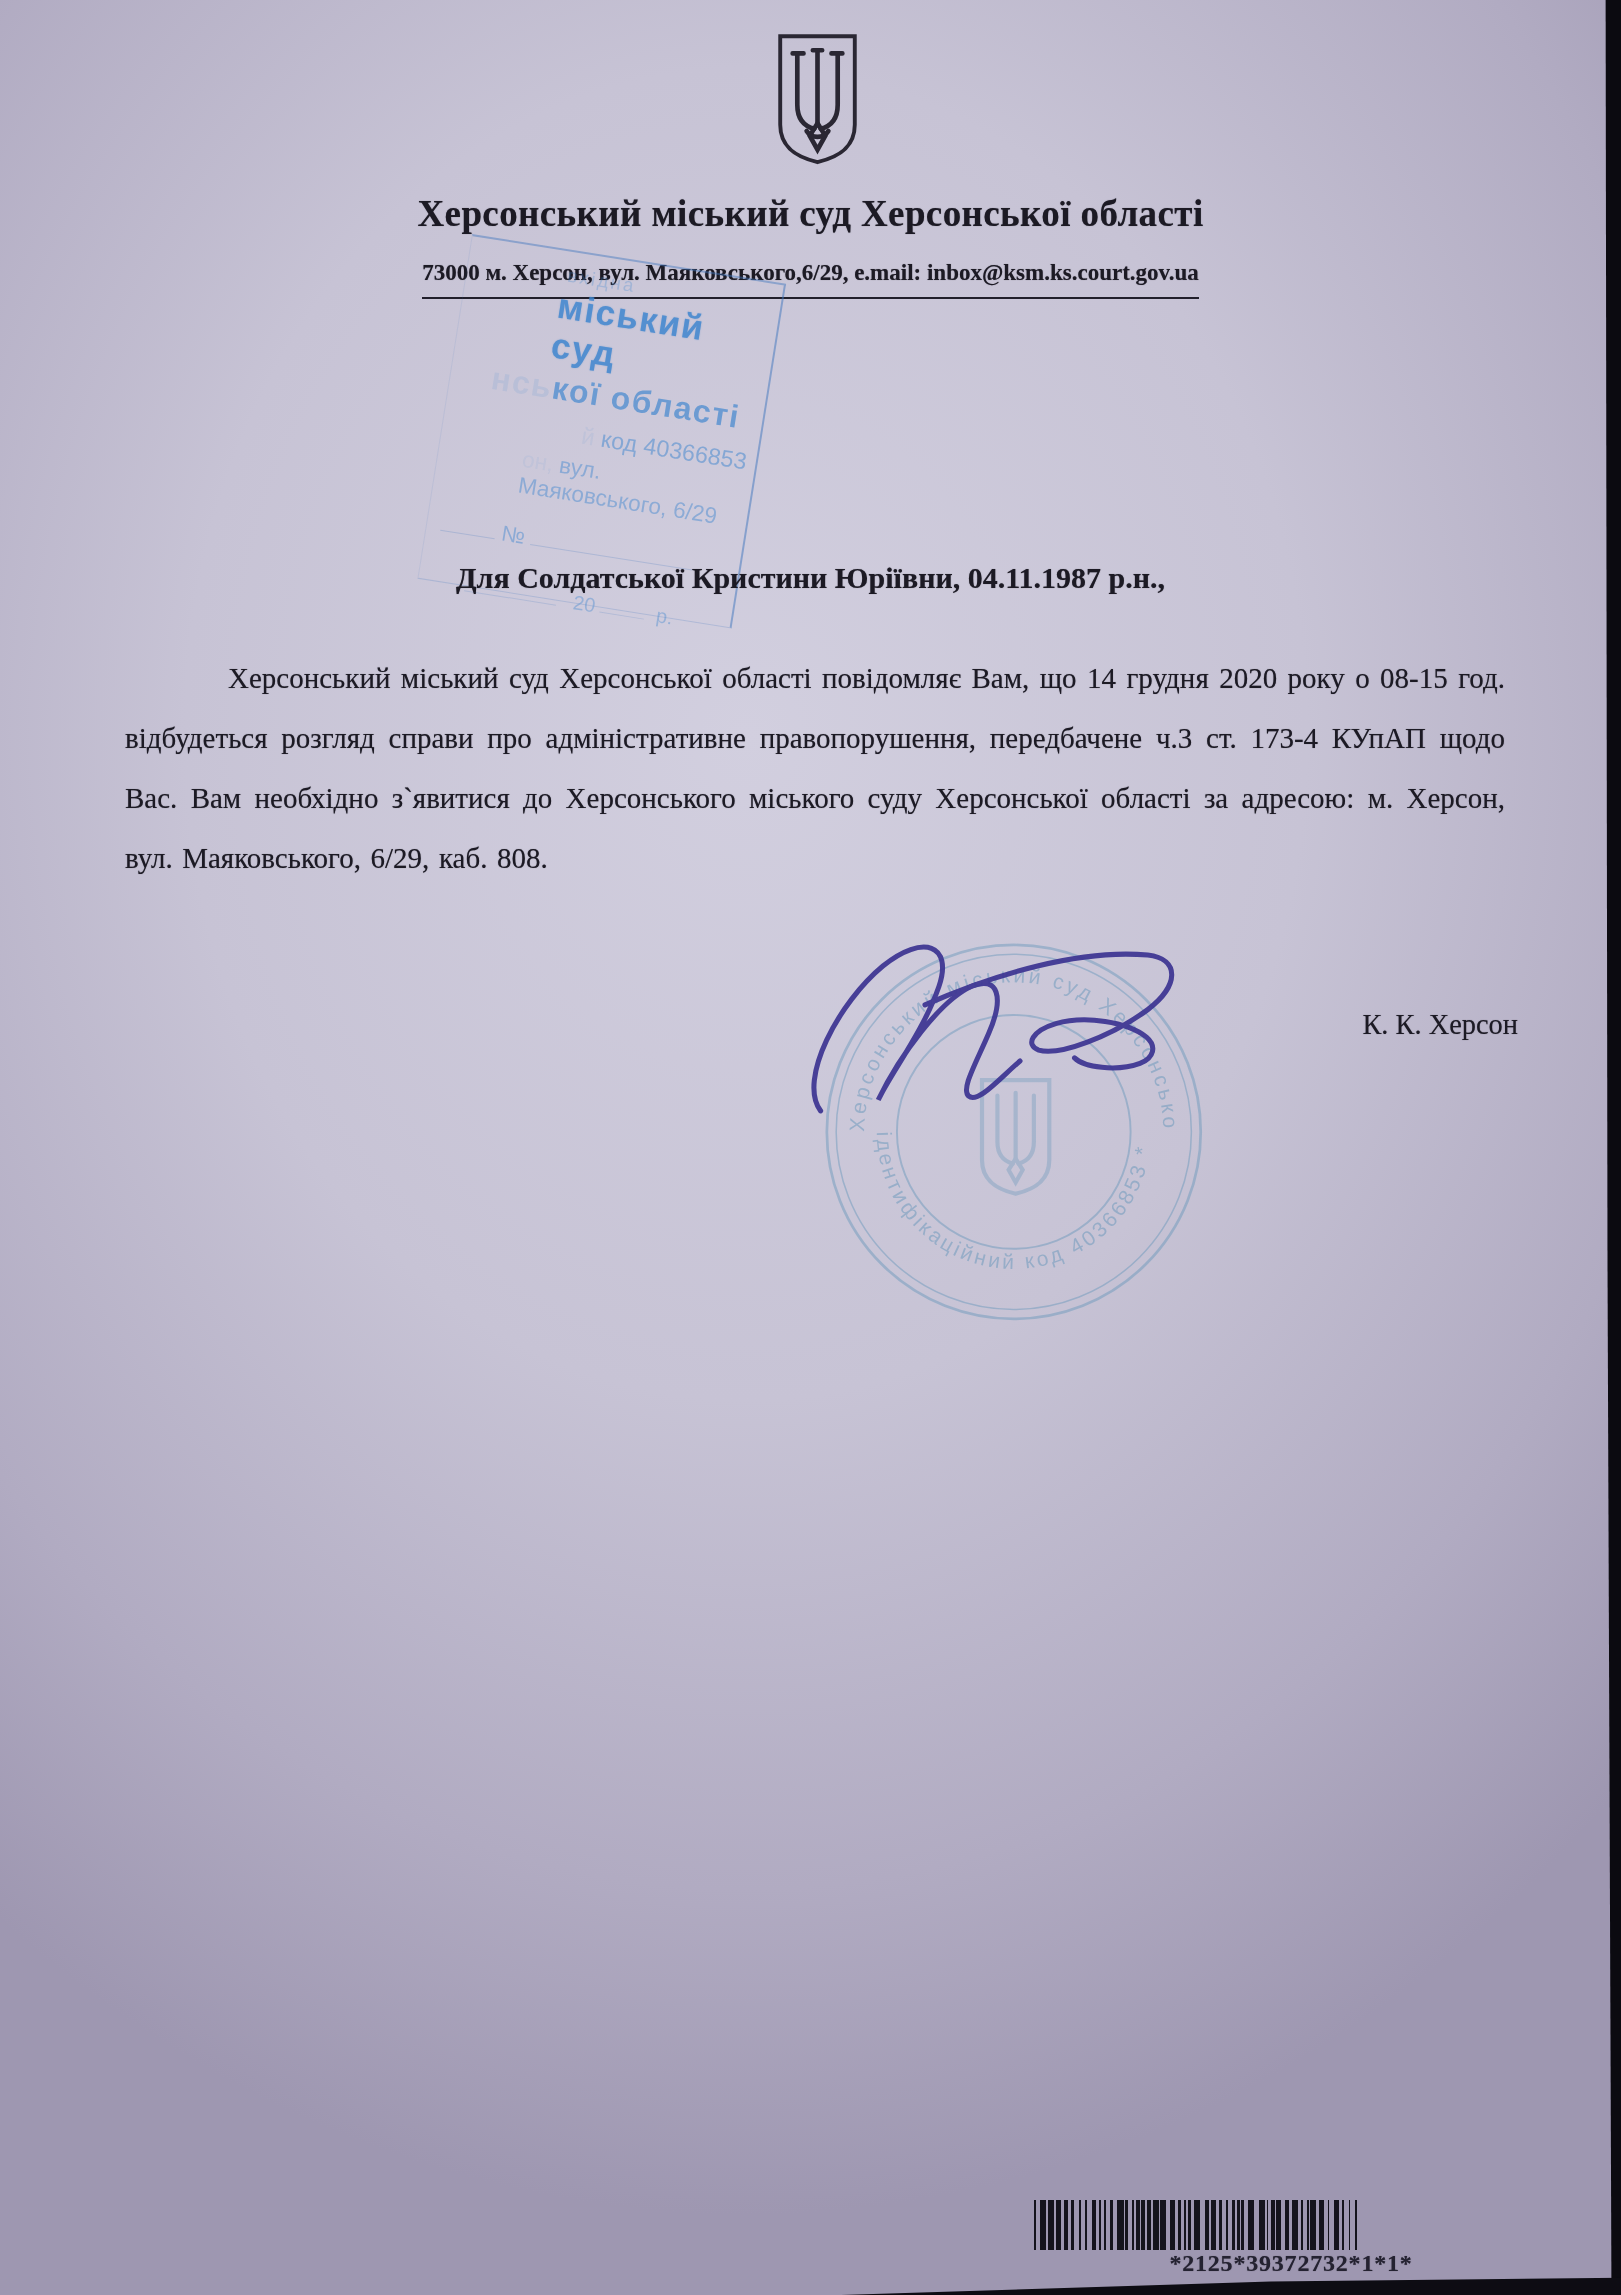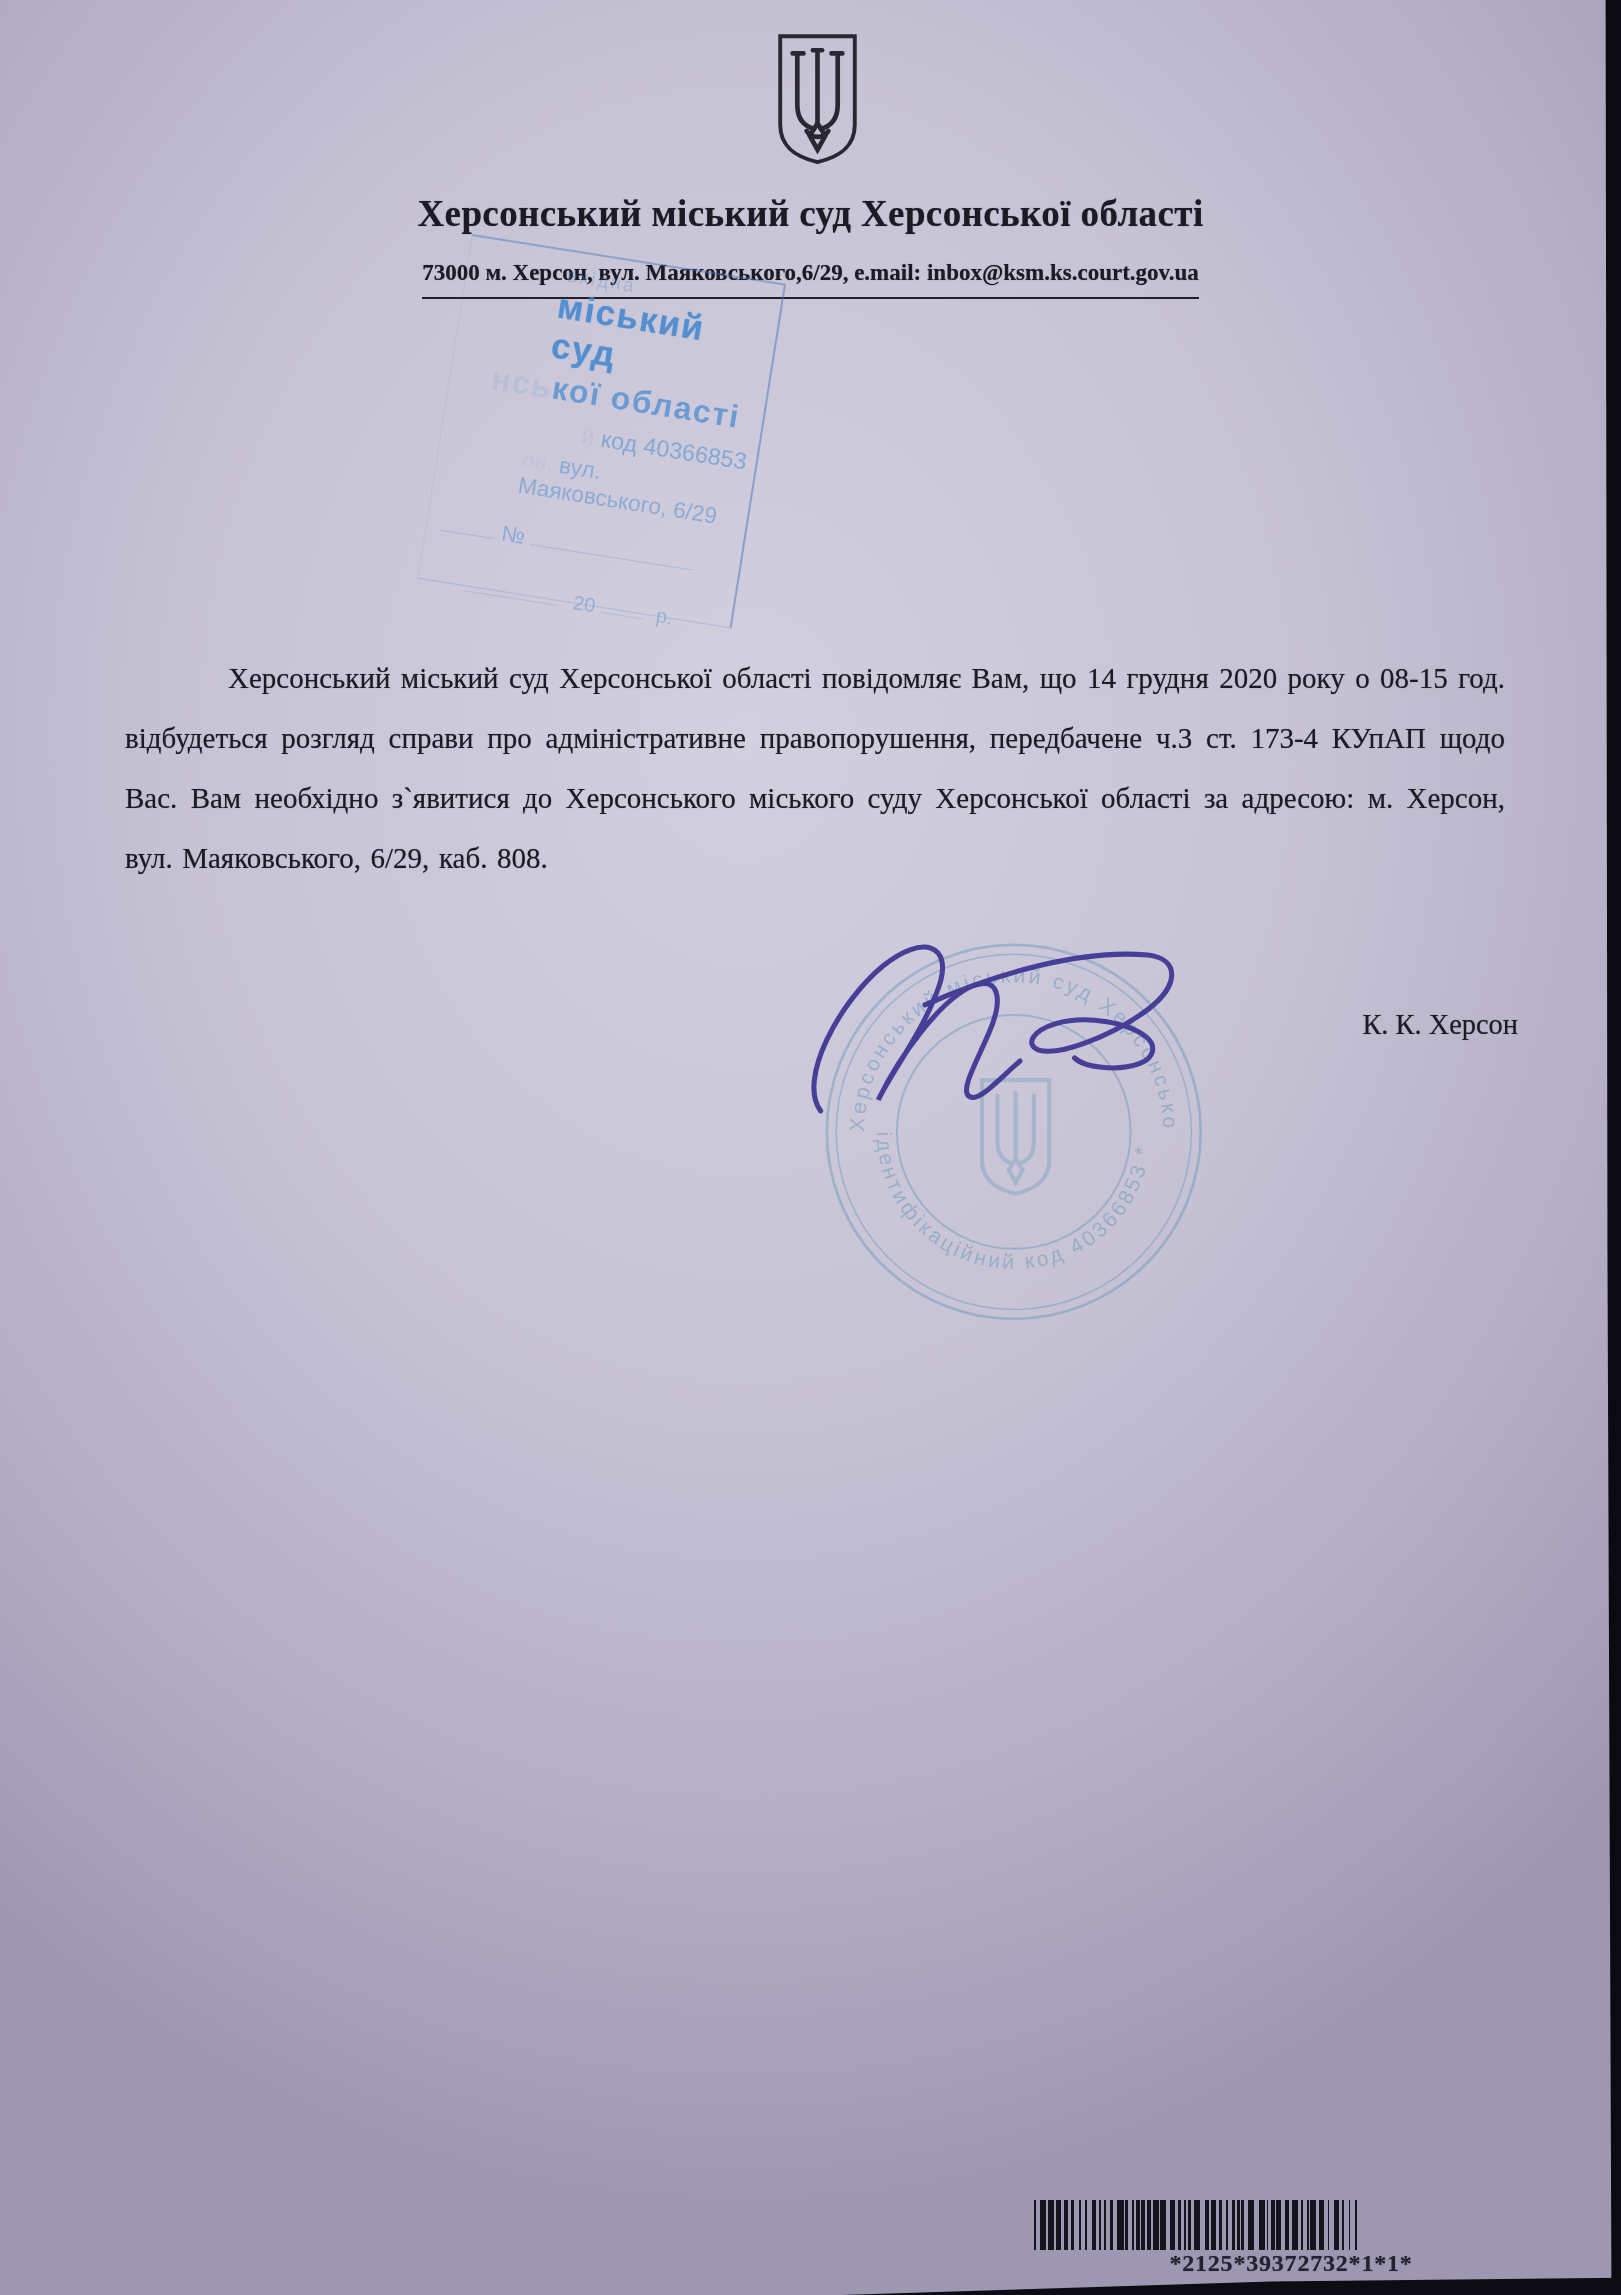--- a/index.html
+++ b/index.html
@@ -125,20 +125,21 @@
       <span class="u" style="width:164px"></span>
     </div>
     <div class="date-row">
       <span class="u" style="width:93px"></span>&nbsp;&nbsp;
       <span>20</span>
       <span class="u" style="width:45px"></span>&nbsp;
       <span>р.</span>
     </div>
   </div>
 
+  <div class="addressee center soft">Для  Солдатської Кристини Юріївни, 04.11.1987 р.н.,</div>
 
   <div class="para p1 soft">Херсонський міський суд Херсонської області повідомляє Вам, що 14 грудня 2020 року о 08-15 год. відбудеться розгляд справи про адміністративне правопорушення, передбачене ч.3 ст. 173-4 КУпАП щодо Вас. Вам необхідно з`явитися до Херсонського міського суду Херсонської області за адресою: м. Херсон, вул. Маяковського, 6/29, каб. 808.</div>
 
   <div class="sig-name soft">К. К. Херсон</div>
 
   <div class="seal-wrap">
     <svg width="444" height="452" viewBox="0 0 570 580">
       <defs>
         <path id="arcTop" d="M 94,295 A 192,192 0 0 1 478,295" fill="none"></path>
         <path id="arcBot" d="M 110,295 A 176,176 0 0 0 462,295" fill="none"></path>

